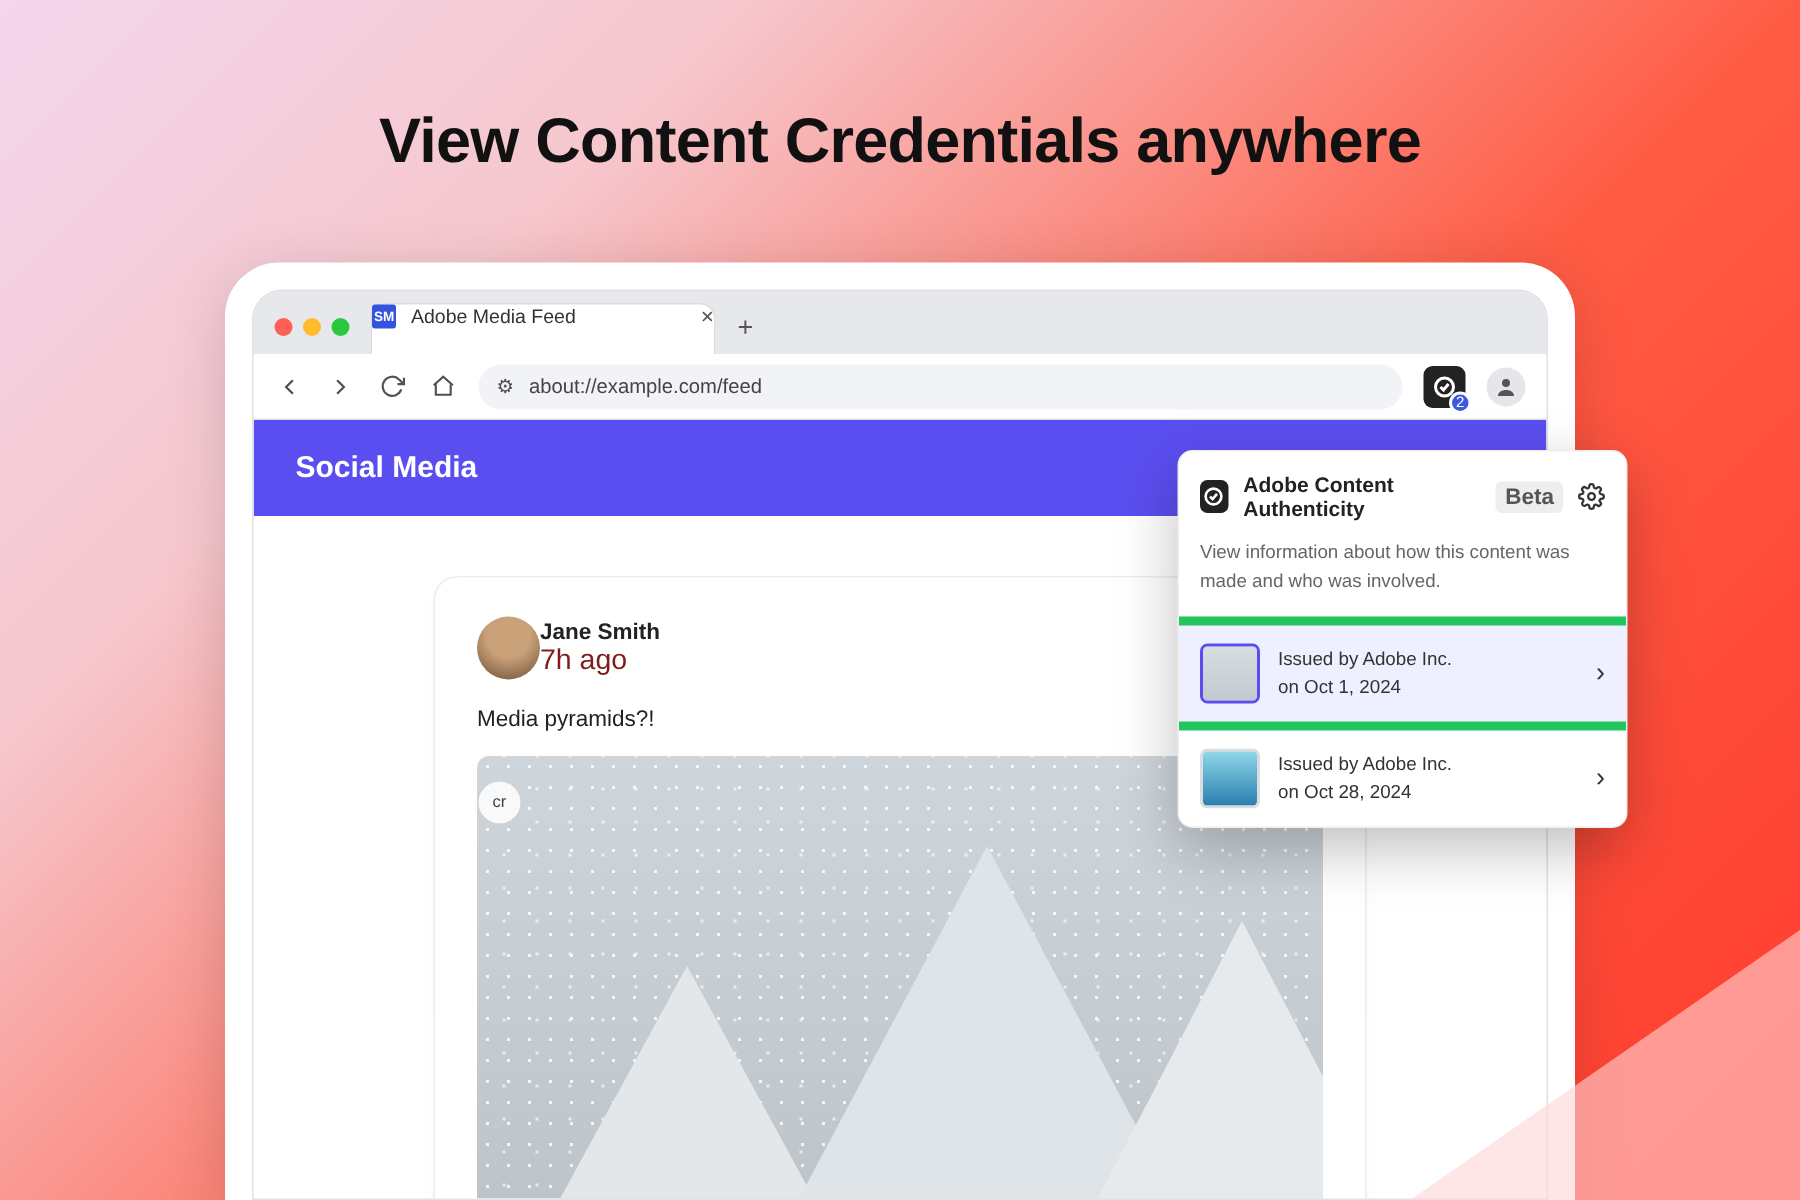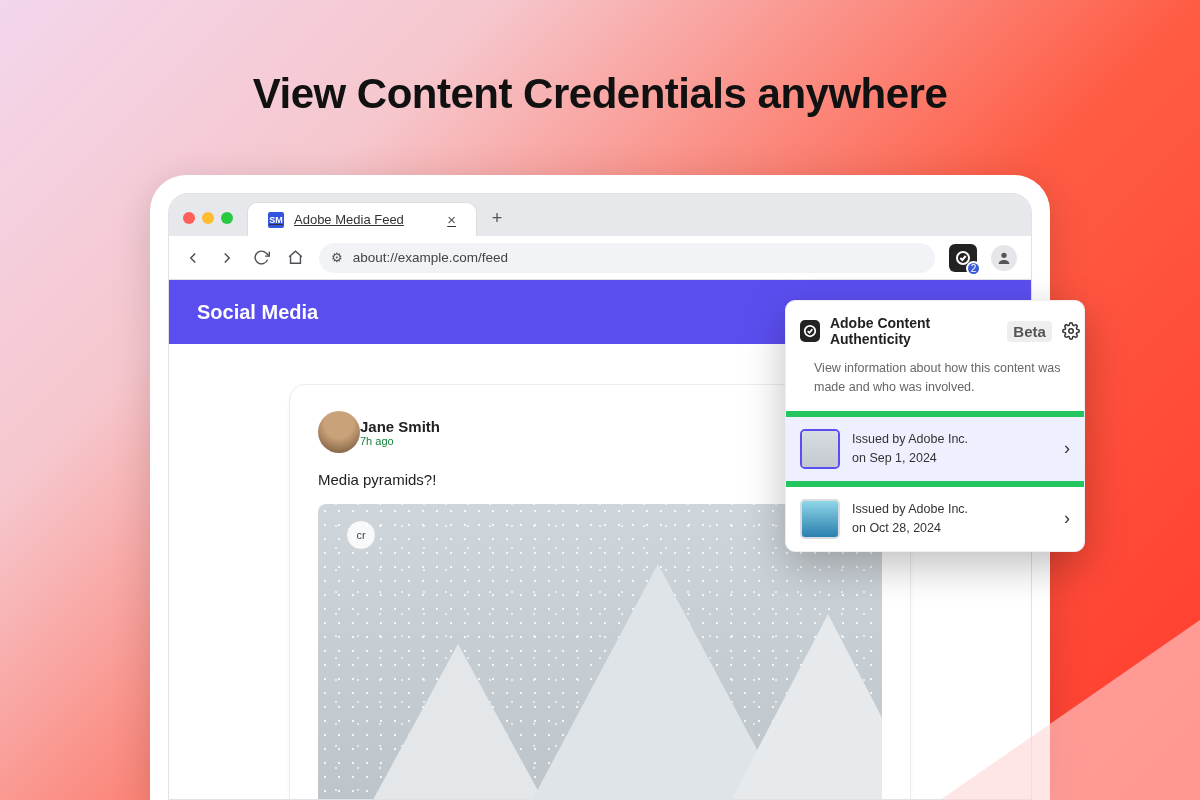--- a/index.html
+++ b/index.html
@@ -27,22 +27,22 @@
     width: 100%; height: 100%; background: #eceef1; border-radius: 20px 20px 0 0; overflow: hidden;
     border: 1px solid #e2e2e6; display:flex; flex-direction:column;
   }
   .tab-strip {
     height: 42px; background: #e6e8eb; display: flex; align-items: flex-end; padding: 6px 10px 0 14px; gap: 8px;
   }
   .traffic { display:flex; gap:7px; align-self:center; margin-right:6px;}
   .traffic span{ width:12px;height:12px;border-radius:50%; display:block;}
   .tl-red{background:#ff5f57;} .tl-yel{background:#febc2e;} .tl-grn{background:#28c840;}
   .tab {
-    background:#fff; border-radius:10px 10px 0 0; height:34px; display:flex; align-items:center;
-    padding:0 20px; gap:10px; width:230px; font-size:13px; color:#333; border:1px solid #dcdcdc; border-bottom:none;text-decoration:underline;
+    background:#fff; border-radius:10px 10px 0 0; height:34px; display:flex; 
+    padding:0 0; gap:10px; width:230px; font-size:13px; color:#333; border:1px solid #dcdcdc; border-bottom:none;
   }
   .tab .favicon{ width:16px;height:16px;background:#3355dd;border-radius:2px;color:#fff;
     font-size:9px; font-weight:700; display:flex;align-items:center;justify-content:center;}
   .tab .x{ margin-left:auto; color:#555; font-size:15px;}
   .newtab{ width:24px;height:24px; align-self:center; color:#555; font-size:18px; display:flex;align-items:center;justify-content:center;}
 
   .toolbar{
     height:44px; background:#fff; border-bottom:1px solid #e1e1e4; display:flex; align-items:center; padding:0 14px; gap:14px;
   }
   .ico{ color:#505055; display:flex; align-items:center; justify-content:center; width:20px; height:20px;}
@@ -67,55 +67,55 @@
   .nav{ margin-left:auto; display:flex; gap:20px; align-items:center; font-size:14px;}
 
   .feed{ padding:40px 120px 0 120px;}
   .card{
     background:#fff; border:1px solid #ececef; border-radius:16px; padding:26px 28px 0 28px;
     box-shadow:0 2px 4px rgba(0,0,0,.03);
   }
   .post-head{display:flex; align-items:center;}
   .avatar{ width:42px;height:42px;border-radius:50%; background:radial-gradient(circle at 50% 30%, #caa27a 0 40%, #8a6a4a 80%); }
   .poster{font-weight:700; font-size:15px; color:#222;}
-  .time{font-size:11px; color:#15803d;}
+  .time{font-size:19px; color:#7f1d1d;}
   .post-text{ margin:18px 0 16px 0; font-size:15px; color:#222;}
   .post-image{
     height:360px; border-radius:8px 8px 0 0; position:relative; overflow:hidden;
     background: linear-gradient(#cfd6db, #b9c1c7);
   }
   .post-image::before{
     content:""; position:absolute; inset:0;
     background-image: radial-gradient(rgba(255,255,255,.9) 1px, transparent 1px),
                       radial-gradient(rgba(255,255,255,.7) 1px, transparent 1px);
     background-size: 14px 14px, 22px 22px;
     background-position: 0 0, 7px 11px;
     opacity:.9;
   }
   .pyr{ position:absolute; bottom:0; width:0;height:0; border-style:solid;}
   .p1{ left:20px; border-width:0 120px 220px 120px; border-color:transparent transparent #e3e7ea transparent;}
   .p2{ left:180px; border-width:0 160px 300px 160px; border-color:transparent transparent #dfe4e8 transparent;}
   .p3{ left:380px; border-width:0 130px 250px 130px; border-color:transparent transparent #e6eaed transparent;}
   .cr-badge{
-    position:absolute; top:16px; left:28px; width:30px;height:30px; border-radius:50%;
+    position:absolute; top:16px; left:0; width:30px;height:30px; border-radius:50%;
     background:rgba(255,255,255,.85); border:1px solid #d0d0d4; display:flex;align-items:center;justify-content:center;
     font-size:11px; font-weight:400; color:#444; z-index:2;
   }
 
   
   .popup{
     position:absolute; top:300px; left:785px; width:300px; background:#fff; border-radius:10px;
     box-shadow:0 14px 40px rgba(0,0,0,.25); border:1px solid #eee; z-index:5;
   }
-  .popup-head{ padding:14px 4px 12px 14px; display:flex; align-items:center; gap:10px;}
+  .popup-head{ padding:14px 14px 12px 14px; display:flex; align-items:center; gap:10px;}
   .popup-icon{ width:22px;height:22px;border-radius:5px;background:#222;color:#fff;display:flex;align-items:center;justify-content:center;}
   .popup-title{ font-weight:700; font-size:14px; color:#222;}
   .beta{ background:#eee; color:#555; font-size:15px; padding:2px 6px; border-radius:4px; font-weight:600;}
   .gear{ margin-left:auto; color:#333;}
-  .popup-desc{ padding:0 14px 14px 14px; font-size:12.5px; color:#666; line-height:1.5;margin-left:14px;}
+  .popup-desc{ padding:0 14px 14px 14px; font-size:12.5px; color:#666; line-height:1.5;}
   .cred-item{
     display:flex; align-items:center; gap:12px; padding:12px 14px; border-top:6px solid #22c55e; cursor:pointer;
   }
   .cred-item.sel{ background:#eef0ff;}
   .thumb{ width:40px;height:40px;border-radius:5px; background:#d9dde2; border:2px solid transparent; position:relative; overflow:hidden;}
   .sel .thumb{ border-color:#5b4ef0;}
   .thumb.snow::after{content:"";position:absolute;inset:0; background:
      linear-gradient(#d8dde2,#c3c9cf); }
   .thumb.pool::after{content:"";position:absolute;inset:0; background:
      linear-gradient(#8fd6e8,#2a7fae); }
@@ -239,21 +239,21 @@
             <path d="M19.4 15a1.7 1.7 0 0 0 .34 1.87l.06.06a2 2 0 1 1-2.83 2.83l-.06-.06a1.7 1.7 0 0 0-1.87-.34 1.7 1.7 0 0 0-1 1.56V21a2 2 0 0 1-4 0v-.09a1.7 1.7 0 0 0-1-1.56 1.7 1.7 0 0 0-1.87.34l-.06.06a2 2 0 1 1-2.83-2.83l.06-.06a1.7 1.7 0 0 0 .34-1.87 1.7 1.7 0 0 0-1.56-1H3a2 2 0 0 1 0-4h.09a1.7 1.7 0 0 0 1.56-1 1.7 1.7 0 0 0-.34-1.87l-.06-.06a2 2 0 1 1 2.83-2.83l.06.06a1.7 1.7 0 0 0 1.87.34H9a1.7 1.7 0 0 0 1-1.56V3a2 2 0 0 1 4 0v.09a1.7 1.7 0 0 0 1 1.56 1.7 1.7 0 0 0 1.87-.34l.06-.06a2 2 0 1 1 2.83 2.83l-.06.06a1.7 1.7 0 0 0-.34 1.87V9a1.7 1.7 0 0 0 1.56 1H21a2 2 0 0 1 0 4h-.09a1.7 1.7 0 0 0-1.56 1z"></path>
           </svg>
       </span>
     </div>
     <div class="popup-desc">View information about how this content was made and who was involved.</div>
 
     <div class="cred-item sel">
       <div class="thumb snow"></div>
       <div class="cred-text">
         <div>Issued by Adobe Inc.</div>
-        <div>on Sep 1, 2024</div>
+        <div>on Oct 1, 2024</div>
       </div>
       <span class="chev">›</span>
     </div>
 
     <div class="cred-item">
       <div class="thumb pool"></div>
       <div class="cred-text">
         <div>Issued by Adobe Inc.</div>
         <div>on Oct 28, 2024</div>
       </div>

